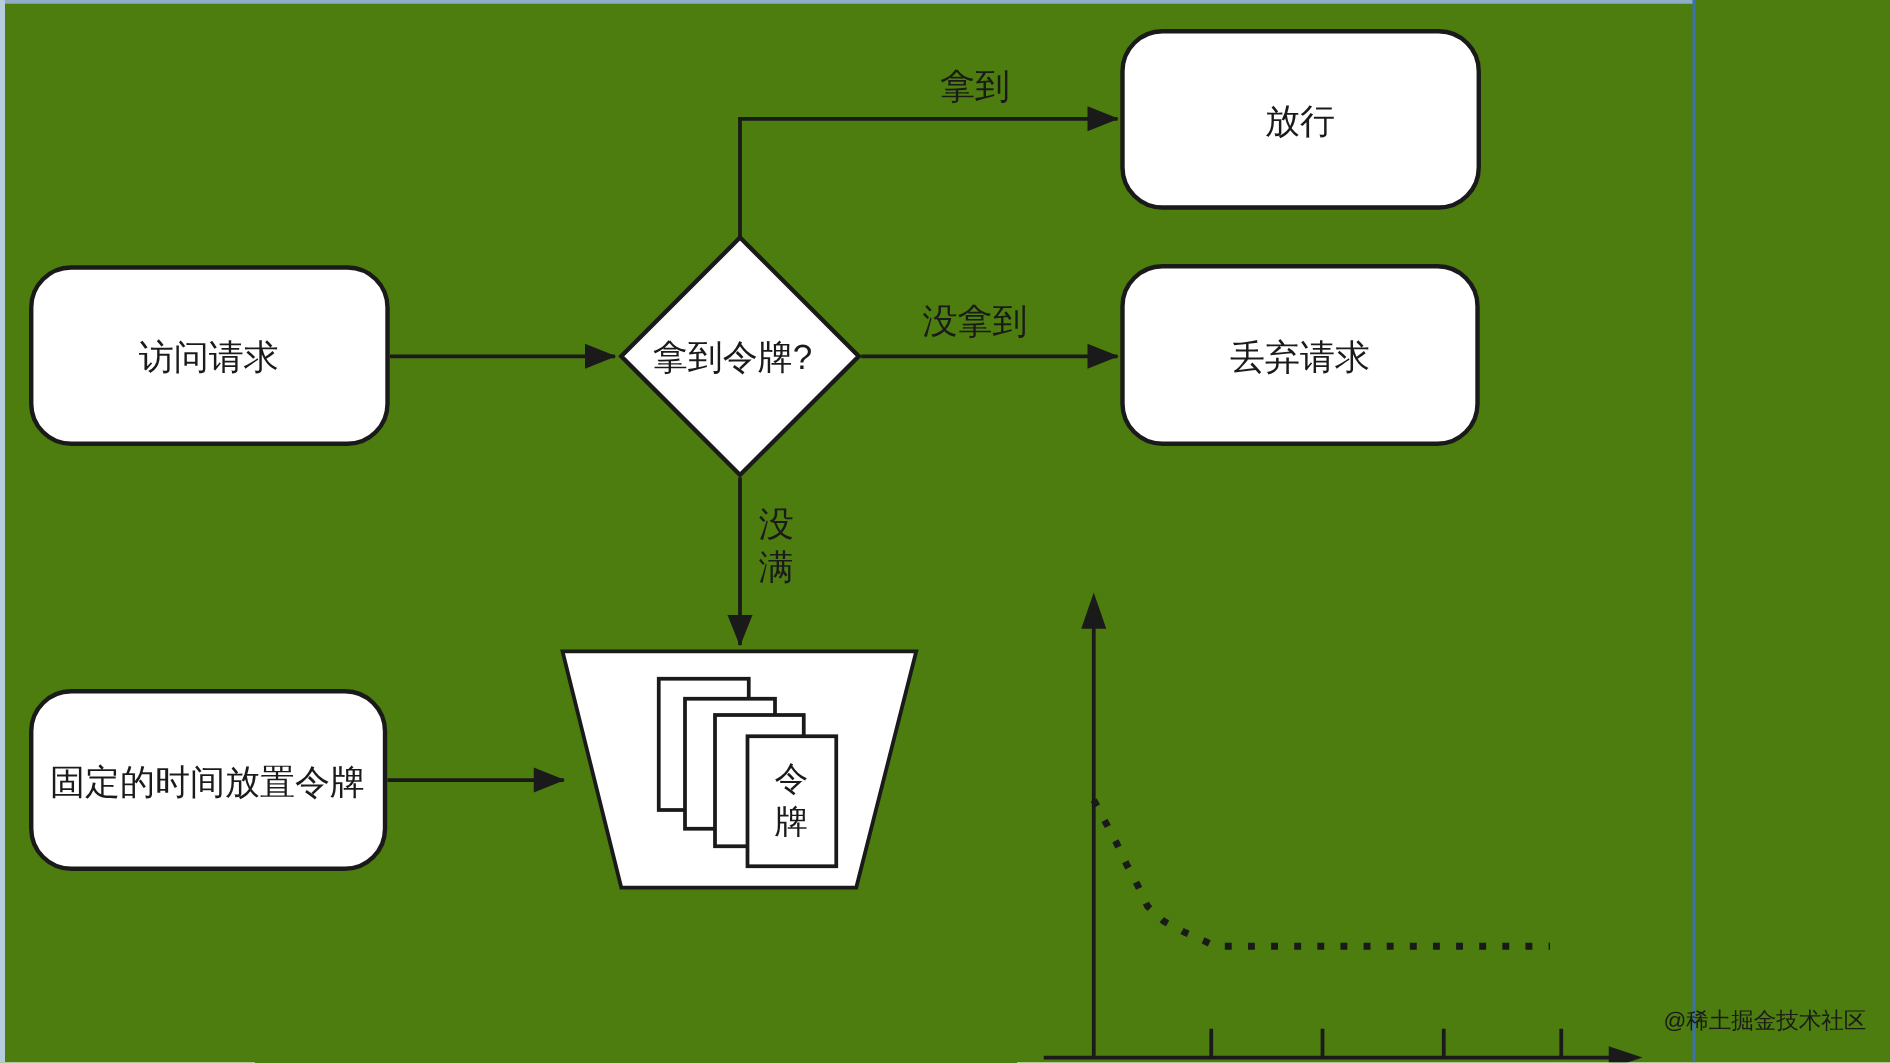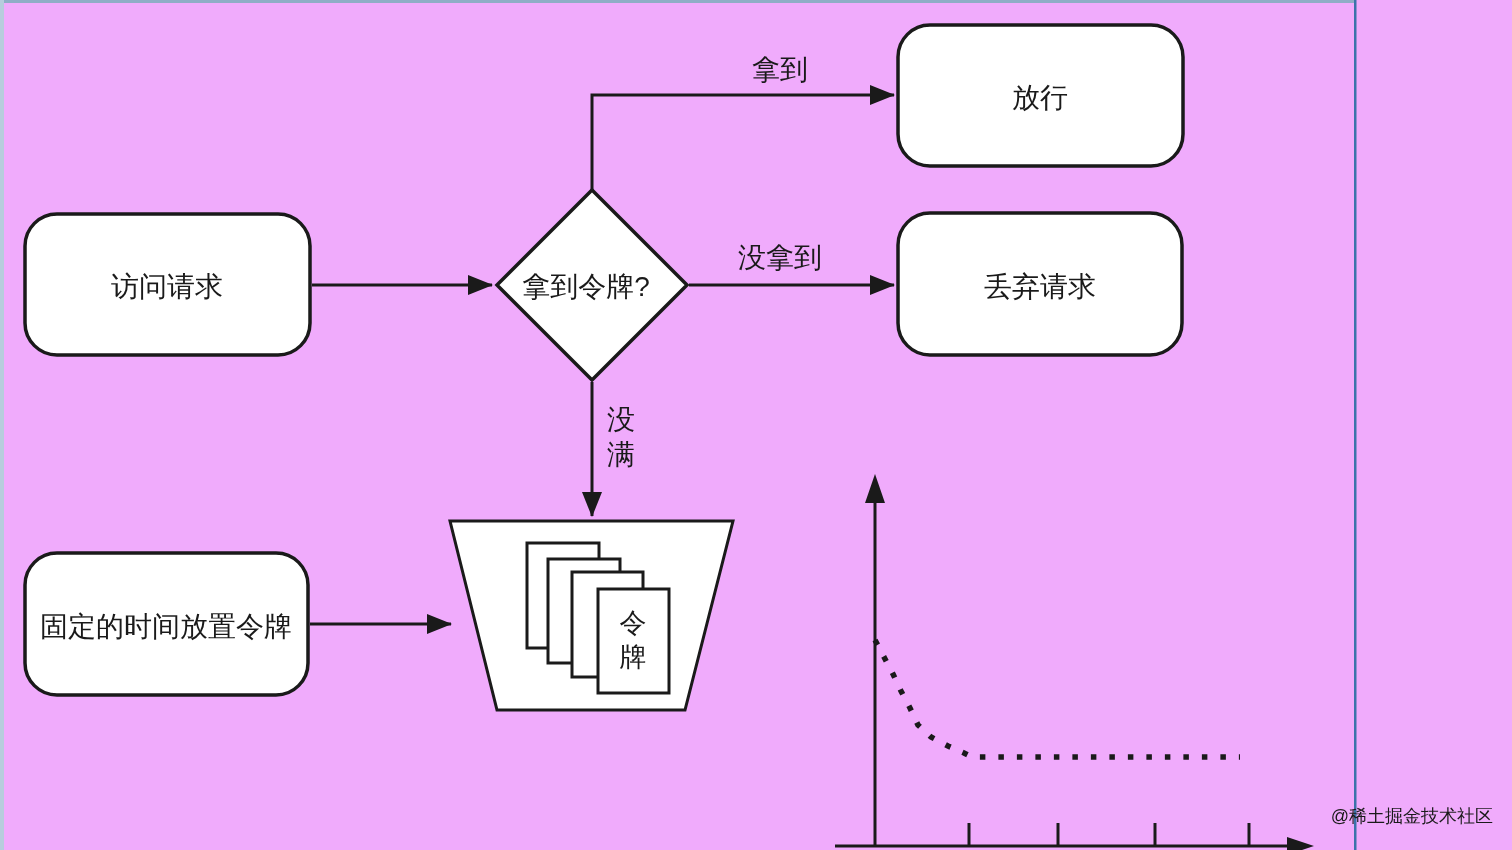--- a/index.html
+++ b/index.html
@@ -1,17 +1,17 @@
 <!DOCTYPE html>
 <html style="--stroke: #1a1a1a;"><head>
 <meta charset="utf-8">
 <style>
   :root { --stroke: #1a1a1a; }
   html, body { margin: 0; padding: 0; background: #ffffff; width: 1512px; height: 850px; overflow: hidden; }
-  .stage { position: relative; width: 1512px; height: 850px; background: #f0abfc; }
+  .stage { position: relative; width: 1512px; height: 850px; background: #4d7c0f; }
   svg { display: block; }
   svg line, svg polyline { stroke: var(--stroke); stroke-width: 3; fill: none; }
   .node { fill: #ffffff; stroke: var(--stroke); stroke-width: 3.5; }
   .card { fill: #ffffff; stroke: var(--stroke); stroke-width: 3; }
   .fillhead { fill: var(--stroke); stroke: none; }
   .dotted { stroke: var(--stroke); stroke-width: 5.5; stroke-dasharray: 5.5 13; fill: none; stroke-linecap: butt; }
   text { font-family: "Liberation Sans", sans-serif; fill: var(--stroke); font-size: 28px; }
   .centered { text-anchor: middle; dominant-baseline: central; }
   .wm { font-size: 18px; text-anchor: end; dominant-baseline: central; }
   .frame-rect { stroke: none; }

